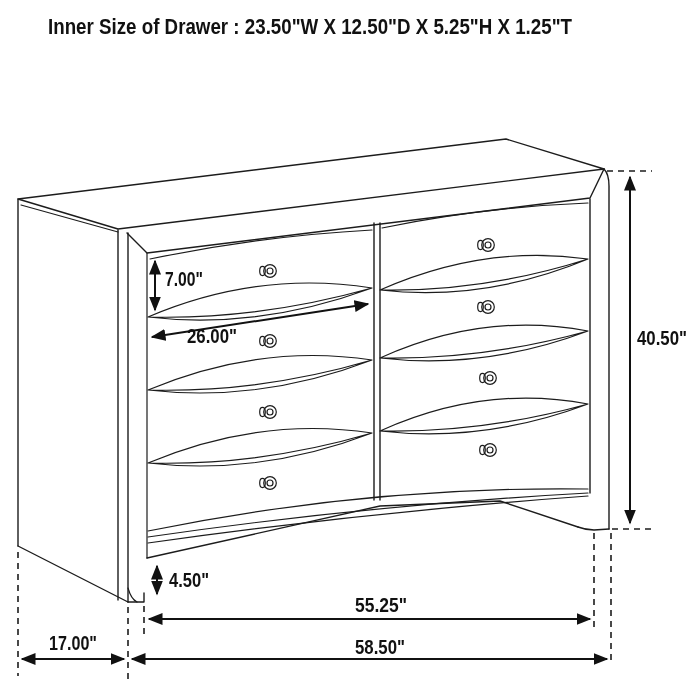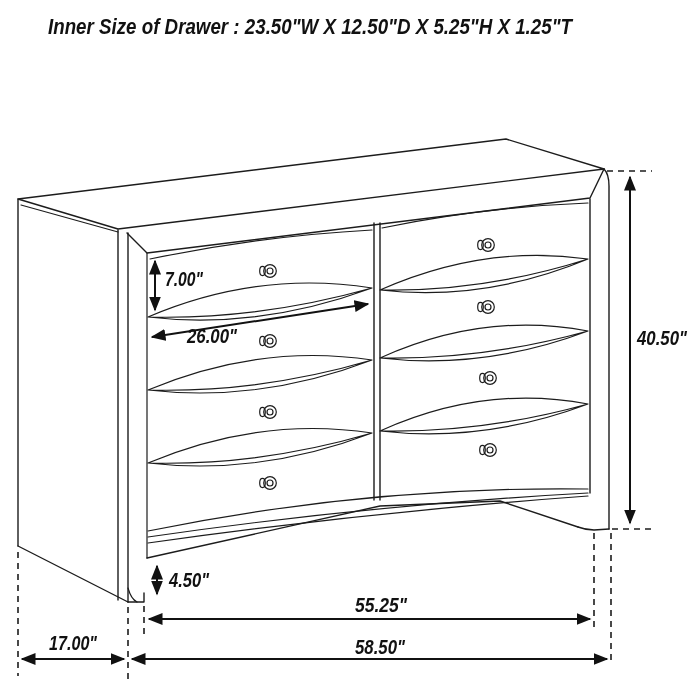--- a/index.html
+++ b/index.html
@@ -1,18 +1,18 @@
 <!DOCTYPE html>
 <html><head>
 <meta charset="utf-8">
 <style>
   html,body{margin:0;padding:0;background:#fff;}
   .canvas{
     position:relative;width:700px;height:700px;background:#ffffff;
-    font-family:"Liberation Sans",sans-serif;overflow:hidden;font-style:italic;
+    font-family:"Liberation Sans",sans-serif;overflow:hidden;
   }
   svg{display:block;}
   .ln{fill:none;stroke:#1c1c1c;stroke-width:1.4;stroke-linecap:round;stroke-linejoin:round;}
   .thin{stroke-width:1.2;}
   .dash{fill:none;stroke:#1c1c1c;stroke-width:1.6;stroke-dasharray:6 5;stroke-linecap:butt;}
   .dim{fill:none;stroke:#111;stroke-width:2;}
   .dim-label{
     font-family:"Liberation Sans",sans-serif;font-weight:700;font-size:21px;
     fill:#111;
   }

